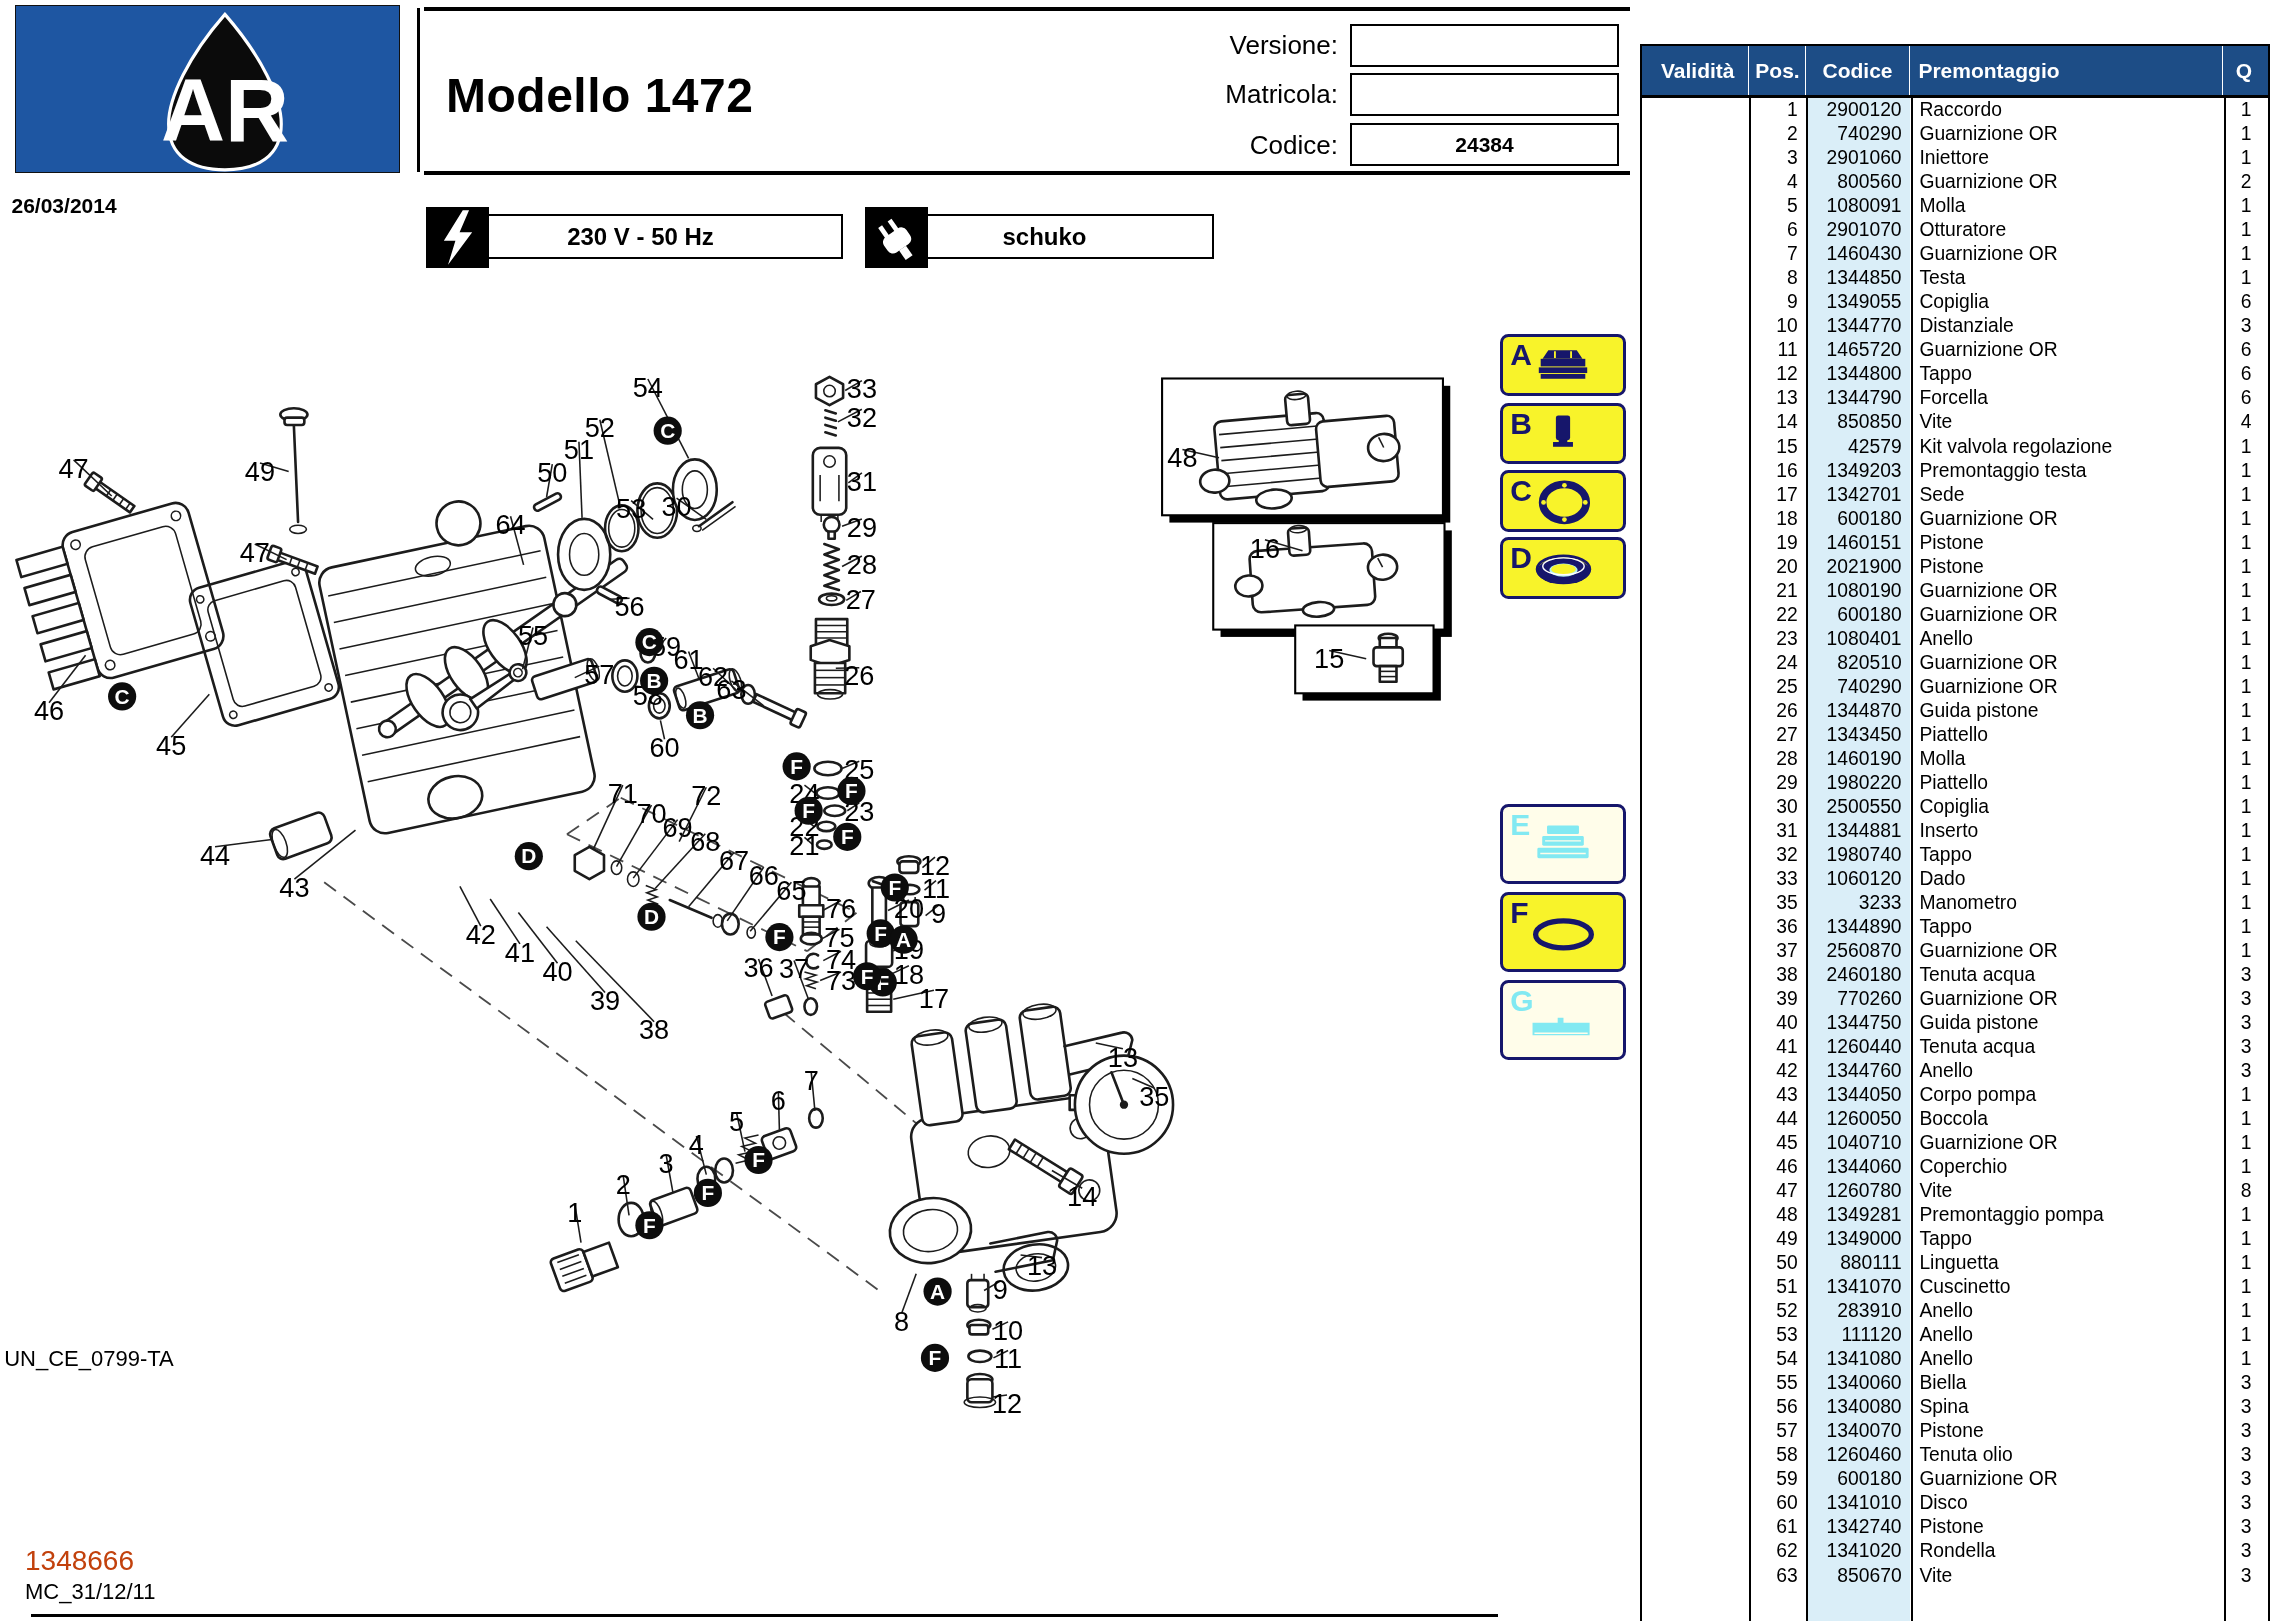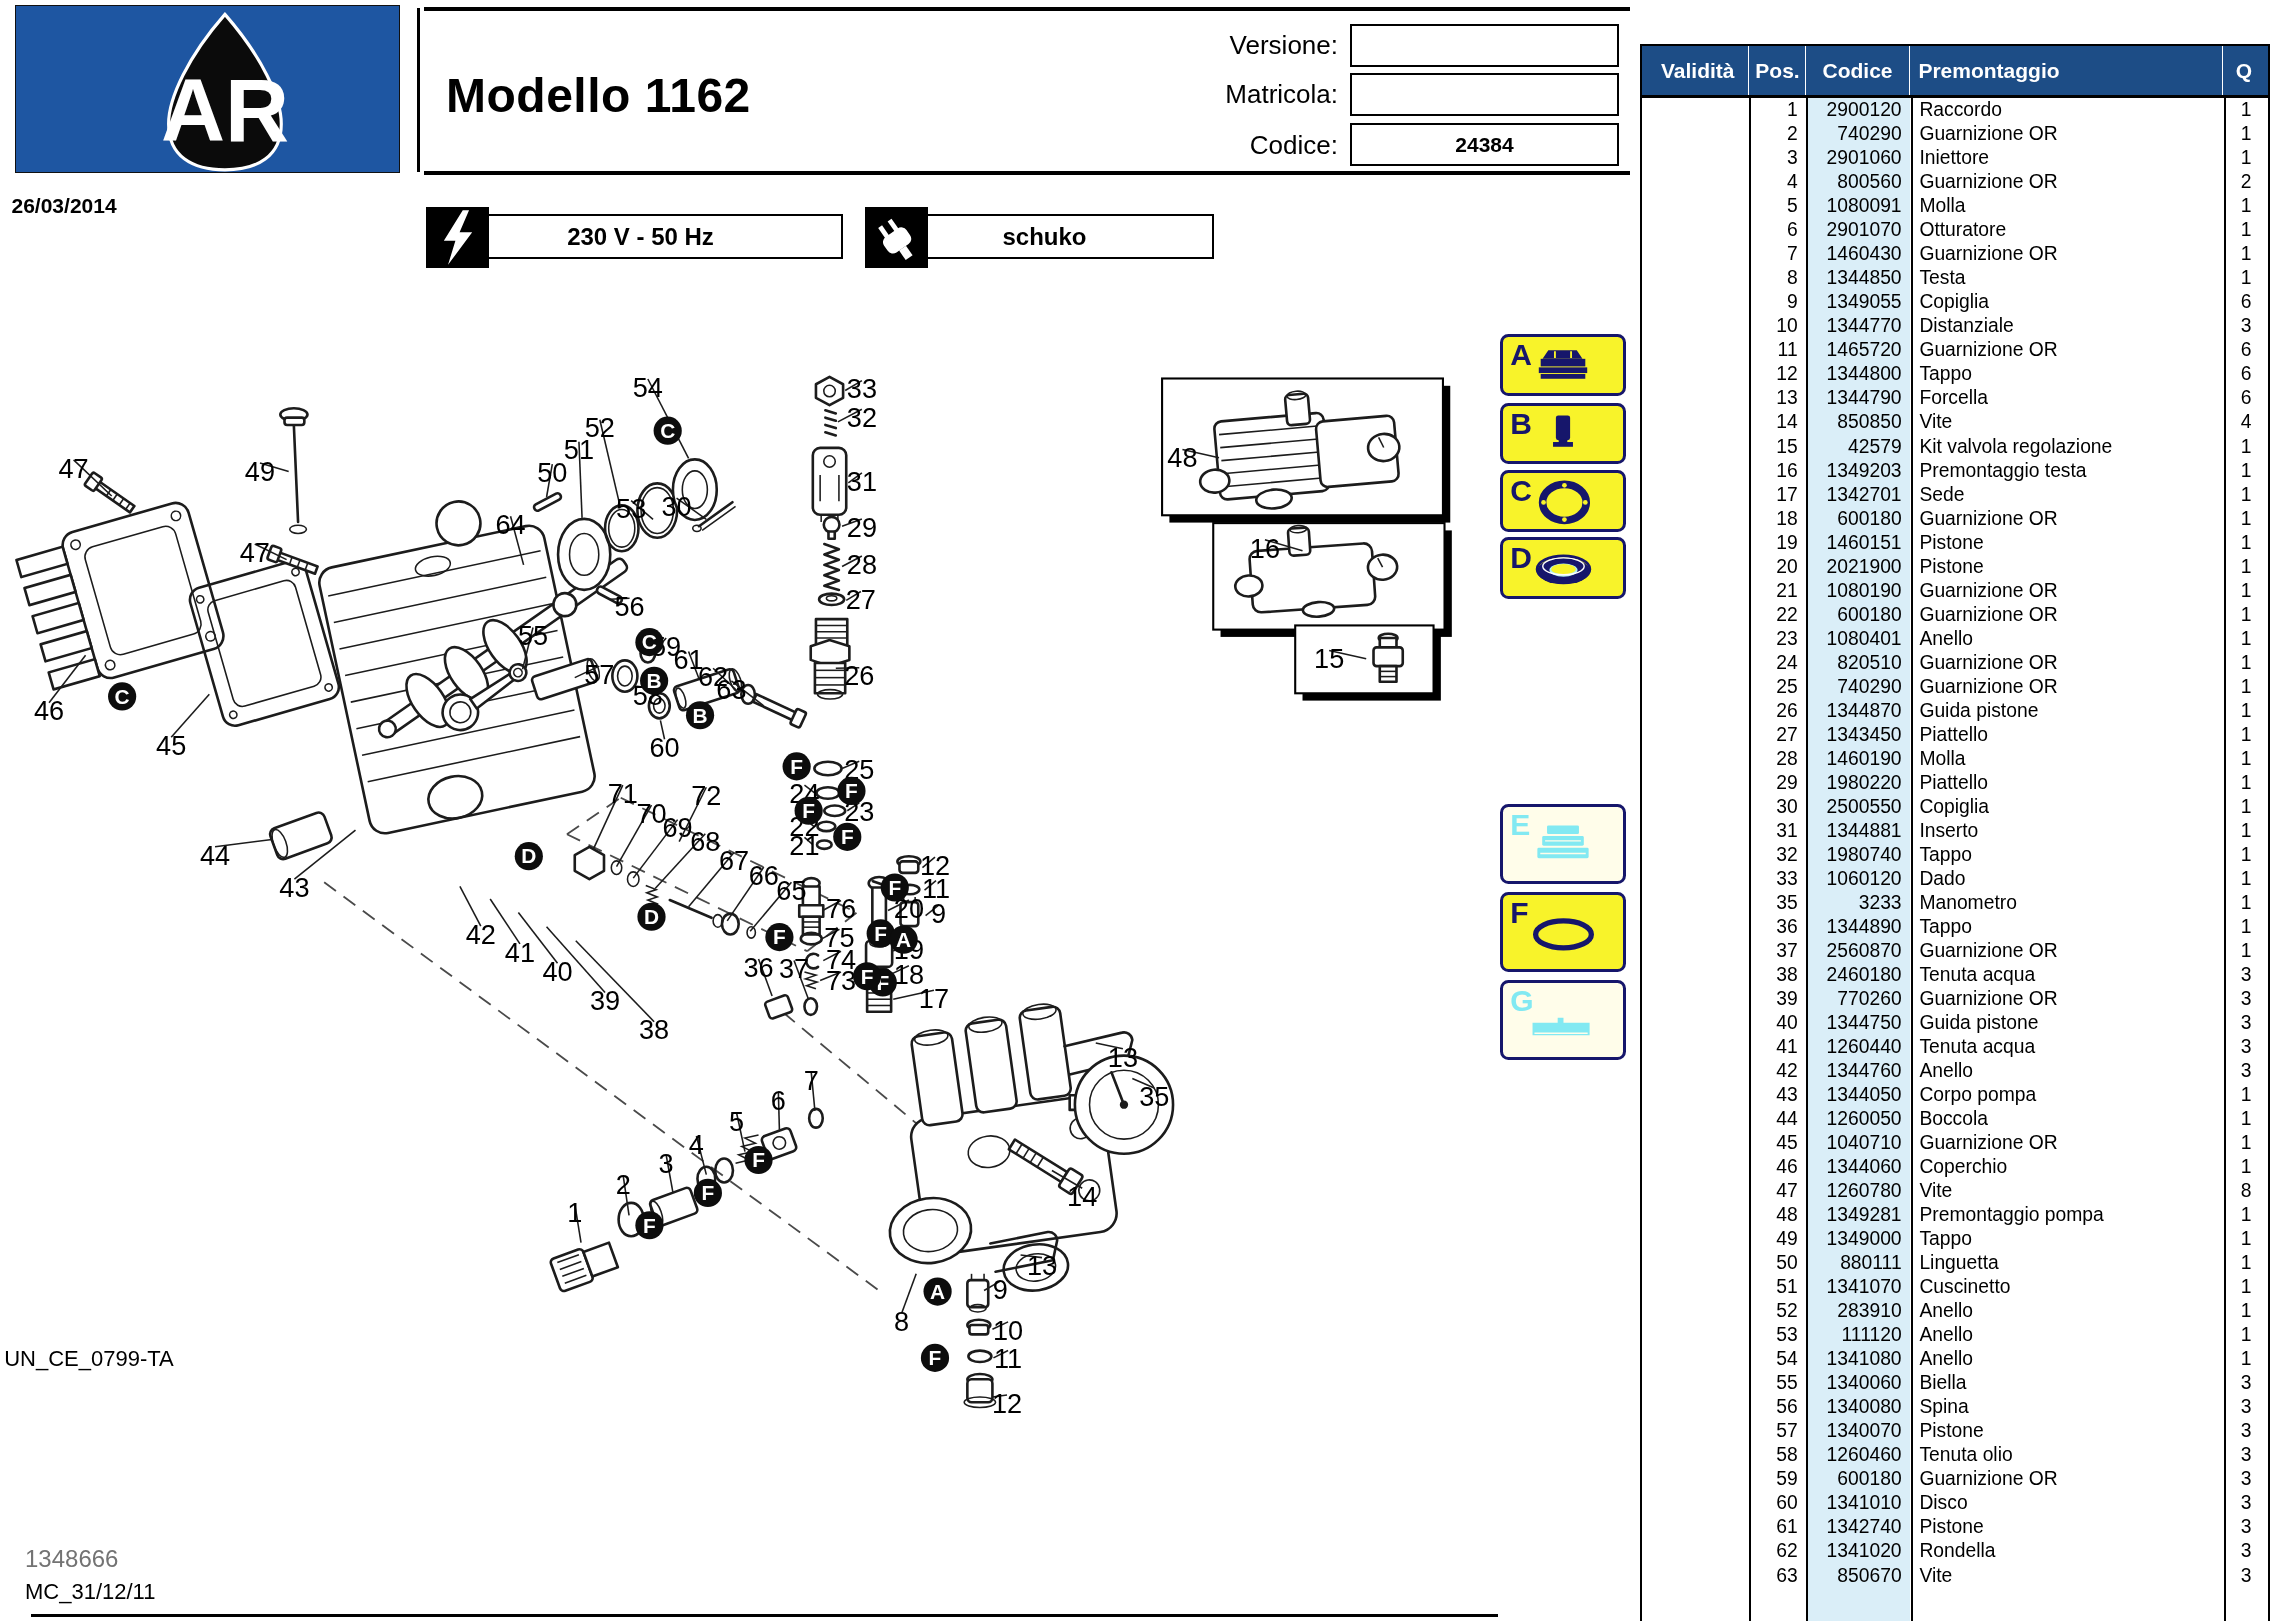--- a/index.html
+++ b/index.html
@@ -19,21 +19,21 @@
   .fieldbox{left:1350px;width:269px;height:43px;border:2.1px solid #000;background:#fff;display:flex;align-items:center;justify-content:center;font-size:21px;font-weight:bold;}
   .fb1{top:23.5px;} .fb2{top:73px;} .fb3{top:123px;}
   .badge-frame{top:214px;height:45px;border:2.1px solid #000;background:#fff;display:flex;align-items:center;justify-content:center;font-size:24px;font-weight:bold;}
   .badge1-frame{left:438px;width:405px;}
   .badge2-frame{left:875px;width:339px;}
   .badge-icon{top:207px;width:63px;height:61px;background:#000;}
   .badge1-icon{left:426px;} .badge2-icon{left:865px;}
 
   
   .doccode{left:4.2px;top:1346px;font-size:22px;color:#000;}
-  .partnum{left:25px;top:1545px;font-size:24px;color:#737373;}
+  .partnum{left:25px;top:1545px;font-size:28px;color:#c2410c;}
   .revision{left:25px;top:1579px;font-size:22px;color:#000;}
   .rule-bottom{left:31px;top:1614px;width:1467px;height:2.6px;}
 
   
   .lg{left:1500px;width:126px;border:3.1px solid #16166b;border-radius:8.4px;overflow:hidden;}
   .lg-letter{position:absolute;left:7.3px;top:1px;font-size:30px;font-weight:bold;}
   .lg-yellow{background:#f8f32a;} .lg-yellow .lg-letter{color:#16166b;}
   .lg-pale{background:#fffdea;} .lg-pale .lg-letter{color:#82e9f2;}
   .lgA{top:334px;height:62px;} .lgB{top:403px;height:61px;} .lgC{top:470px;height:62px;}
   .lgD{top:537px;height:62px;} .lgE{top:804px;height:80px;} .lgF{top:892px;height:80px;}
@@ -690,21 +690,21 @@
 <div class="abs logo-box">
   <svg width="385" height="168" viewBox="0 0 737 322">
     <path d="M400,16 C330,96 292,176 292,226 C292,288 338,314 400,314 C462,314 508,288 508,226 C508,176 470,96 400,16 Z" fill="#0b0b0b" stroke="#fff" stroke-width="6"></path>
     <text x="400" y="258" text-anchor="middle" font-family="Liberation Sans, sans-serif" font-size="170" font-weight="bold" fill="#fff">AR</text>
   </svg>
 </div>
 <div class="abs date">26/03/2014</div>
 <div class="abs rule rule-top"></div>
 <div class="abs rule rule-mid"></div>
 <div class="abs rule rule-vert"></div>
-<div class="abs title">Modello 1162</div>
+<div class="abs title">Modello 1472</div>
 
 <div class="abs fieldlabel fl1">Versione:</div>
 <div class="abs fieldbox fb1"></div>
 <div class="abs fieldlabel fl2">Matricola:</div>
 <div class="abs fieldbox fb2"></div>
 <div class="abs fieldlabel fl3">Codice:</div>
 <div class="abs fieldbox fb3">24384</div>
 
 <div class="abs badge-frame badge1-frame">230 V - 50 Hz</div>
 <div class="abs badge-icon badge1-icon">

